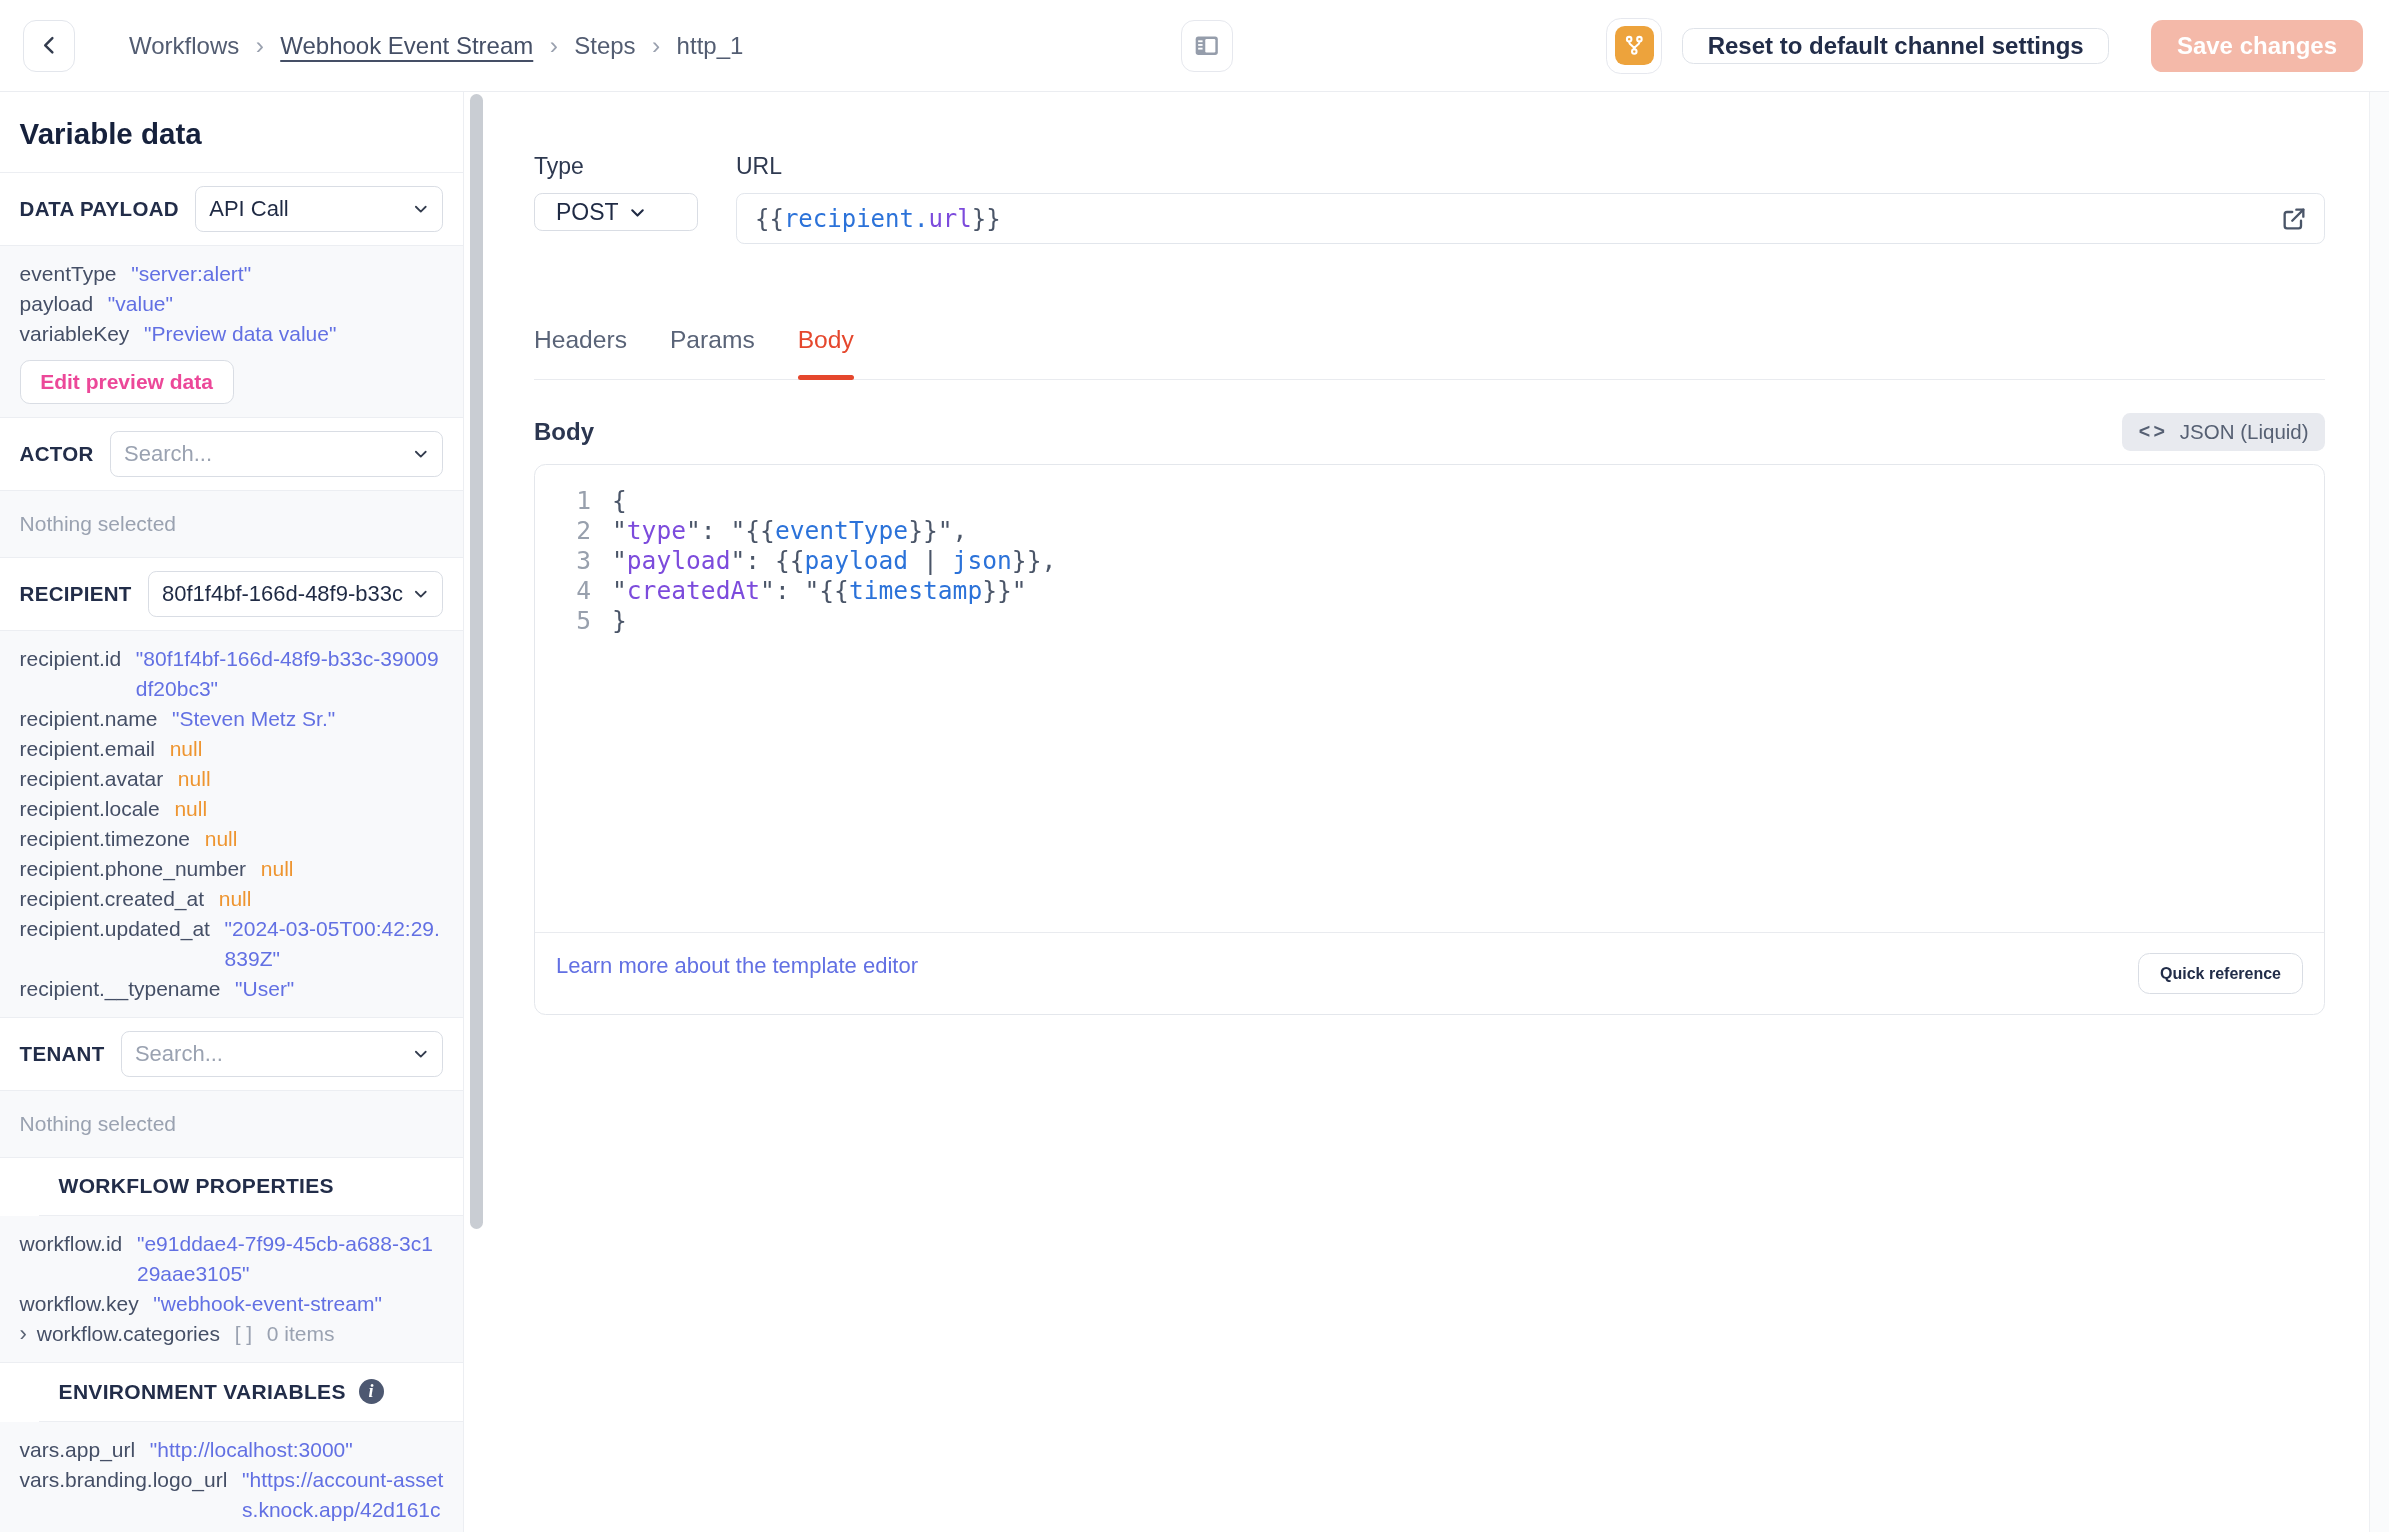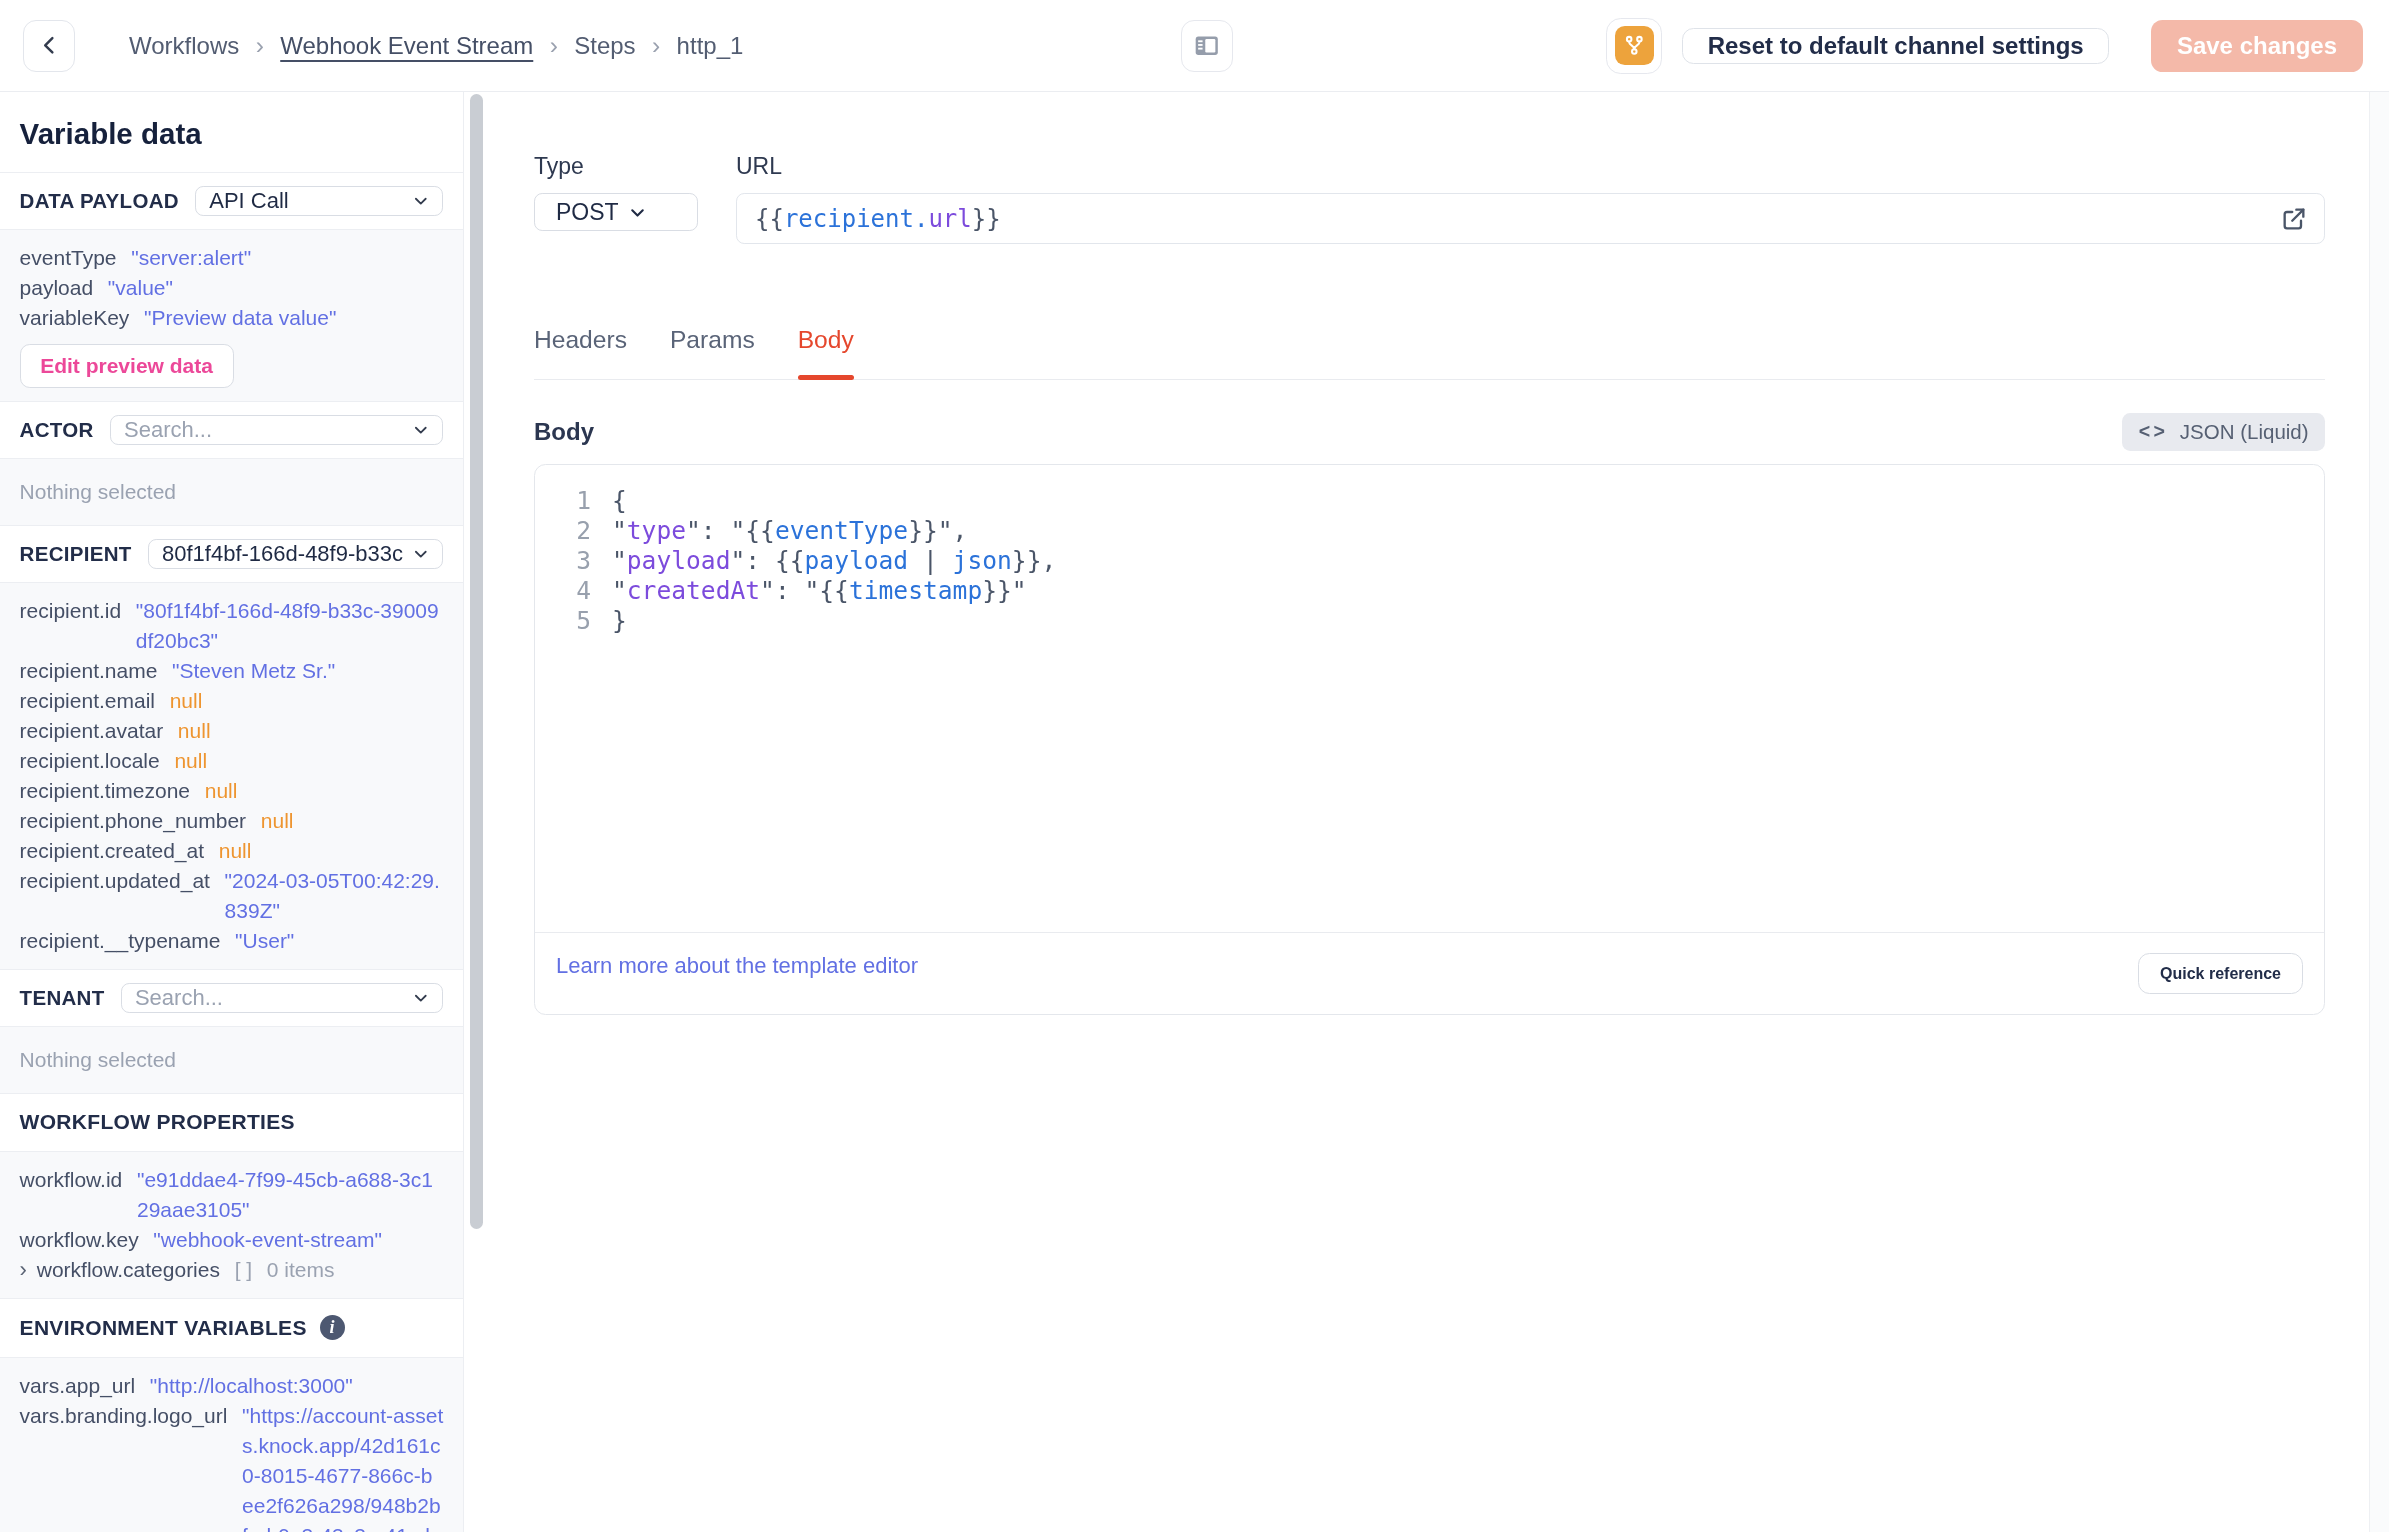--- a/index.html
+++ b/index.html
@@ -32,39 +32,39 @@
   .sidebar { position:absolute; left:0; top:92px; bottom:0; width:491px; background:#fff; }
   .sidebar .content { position:absolute; left:0; top:0; bottom:0; width:464px;
     border-right:1.6px solid #eceef2; overflow:hidden; background:#fff; }
   .sb-scrollbar { position:absolute; left:470px; top:1.6px; width:13px; height:1135px;
     border-radius:7.4px; background:#c9cdd3; }
   .sb-title { padding:24.6px 19.6px 21px; font-size:29.5px; font-weight:600; color:#16213c;
     border-bottom:1.6px solid #eceef2; }
   .ctl-row { display:flex; align-items:center; gap:16.4px; padding:13px 19.6px;
     border-bottom:1.6px solid #eceef2; background:#fff; }
   .ctl-label { font-size:20.5px; font-weight:600; letter-spacing:0.3px; color:#222d49; white-space:nowrap; }
-  .select { flex:1; min-width:0; height:30px; border:1.6px solid #d9dde4; border-radius:8.2px; background:#fff;
+  .select { flex:1; min-width:0; height:46px; border:1.6px solid #d9dde4; border-radius:8.2px; background:#fff;
     display:flex; align-items:center; justify-content:space-between; padding:0 11.5px 0 13px;
     font-size:22px; color:#1f2a44; cursor:pointer; }
   .select .sel-value { overflow:hidden; white-space:nowrap; }
   .select .placeholder { color:#9aa2b1; }
   .kv-section { background:#f8f9fb; padding:13px 19.6px; border-bottom:1.6px solid #eceef2; font-size:21px; }
   .kv { display:flex; align-items:flex-start; gap:14.7px; line-height:30px; }
   .kv .caret { color:#5a6374; font-size:22px; margin-right:-4.9px; }
   .kv .k { color:#454f66; white-space:nowrap; }
   .kv .v { min-width:0; word-break:break-all; }
   .kv .v.str { color:#6270E3; }
   .kv .v.null { color:#EE9530; }
   .kv .v.muted, .kv .count { color:#9aa2b1; word-break:normal; }
   .edit-btn { margin-top:11.5px; padding:9px 19.6px; font-size:21px; font-weight:600; color:#ec4899;
     background:#fff; border:1.6px solid #d9dde4; border-radius:9.8px; font-family:inherit; cursor:pointer; }
   .empty-section { background:#f8f9fb; padding:18px 19.6px; color:#9aa2b1; font-size:21px;
     border-bottom:1.6px solid #eceef2; line-height:30px; }
   .sec-header { padding:16.4px 19.6px; font-size:21px; font-weight:600; letter-spacing:0.3px; color:#222d49;
-    border-bottom:1.6px solid #eceef2; background:#fff; display:flex; align-items:center; gap:13px; }
+    border-bottom:1.6px solid #eceef2; background:#fff; display:flex; align-items:center; gap:13px;margin-left:39px; }
   .info-icon { width:25px; height:25px; border-radius:50%; background:#4d5871; color:#fff;
     font-family:"Liberation Serif", serif; font-size:18px; font-style:italic; font-weight:700;
     display:flex; align-items:center; justify-content:center; cursor:pointer; }
 
   
   .main { position:absolute; left:491px; top:92px; right:0; bottom:0; overflow:hidden;
     padding:61px 64px 0 43px; background:#fff; }
   .main-scroll-strip { position:absolute; right:0; top:92px; bottom:0; width:19.6px;
     background:#fafbfc; border-left:1.6px solid #eef0f3; }
   .form-row { display:flex; gap:38px; }

